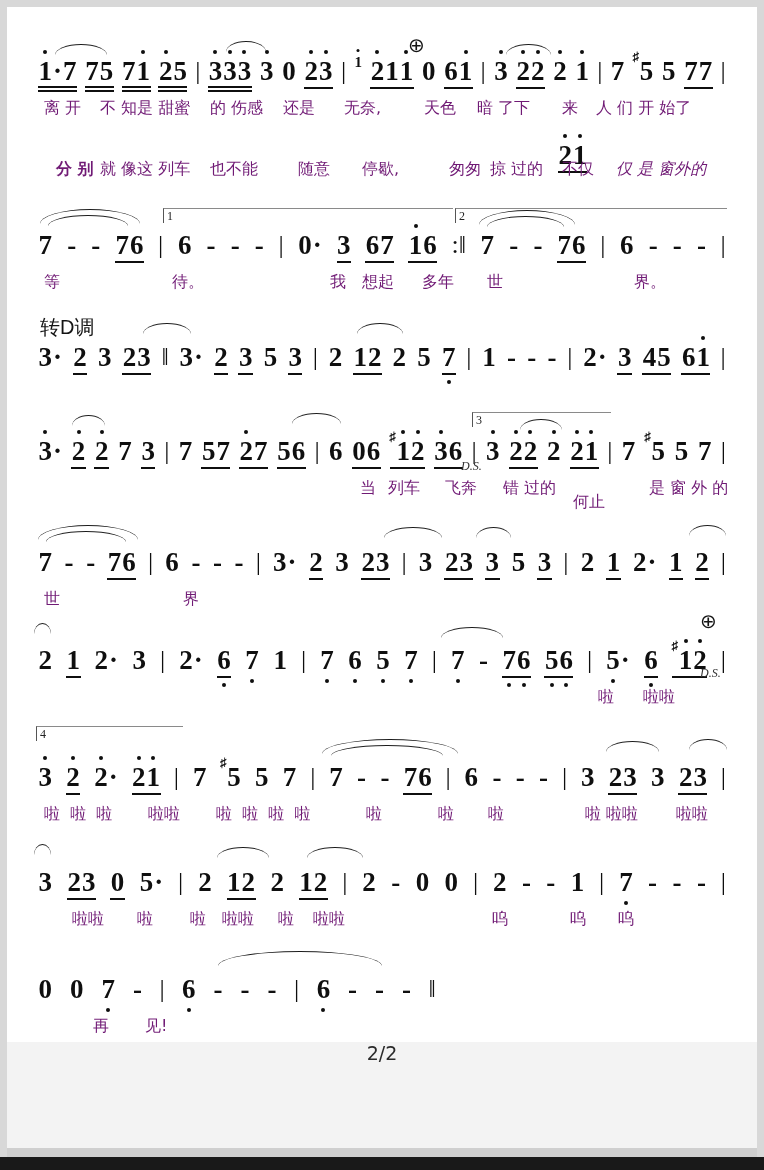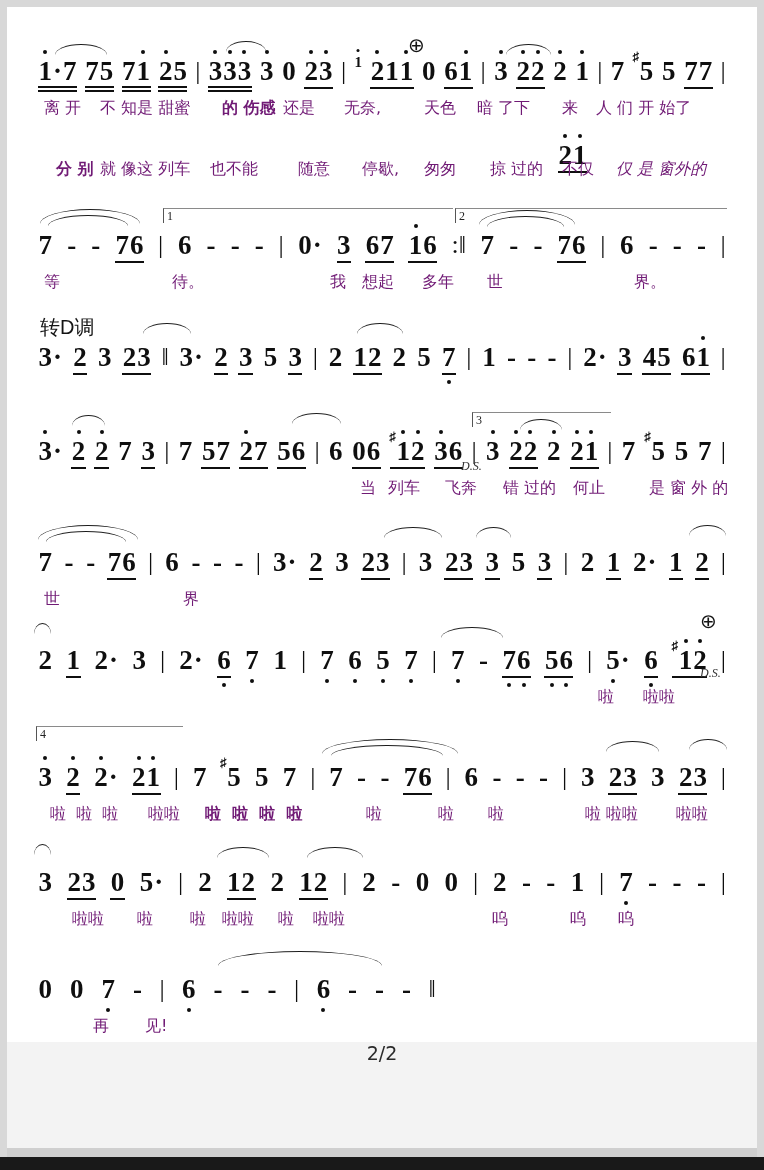--- a/index.html
+++ b/index.html
@@ -125,21 +125,21 @@
           <span class="n">5</span>
         </span>
         <span class="tok u1">
           <span class="n">7</span>
           <span class="n">7</span>
         </span>
         <span class="tok bar">|</span>
       </div>
       <div class="lyric" style="left: 6px;">离 开</div>
       <div class="lyric" style="left: 62px;">不 知是 甜蜜</div>
-      <div class="lyric" style="left: 184px; font-weight: bold;">的 伤感</div>
+      <div class="lyric" style="left: 172px;">的 伤感</div>
       <div class="lyric" style="left: 245px;">还是</div>
       <div class="lyric" style="left: 306px;">无奈,</div>
       <div class="lyric" style="left: 386px;">天色</div>
       <div class="lyric" style="left: 439px;">暗 了下</div>
       <div class="lyric" style="left: 524px;">来</div>
       <div class="lyric" style="left: 558px;">人 们 开 始了</div>
     </div>
     <div class="system" style="top: 128px; left: 558px; width: 48px;">
       <div class="notes">
         <span class="tok u1">
@@ -148,21 +148,21 @@
         </span>
       </div>
     </div>
     <div class="system" style="top: 105px; left: 38px; right: 38px;">
       <div class="notes"></div>
       <div class="lyric" style="left: 18px; font-weight: bold;">分 别</div>
       <div class="lyric" style="left: 62px;">就 像这 列车</div>
       <div class="lyric" style="left: 172px;">也不能</div>
       <div class="lyric" style="left: 260px; text-align: center;">随意</div>
       <div class="lyric" style="left: 324px;">停歇,</div>
-      <div class="lyric" style="left: 386px;">匆匆</div>
+      <div class="lyric" style="left: 411px;">匆匆</div>
       <div class="lyric" style="left: 452px;">掠 过的</div>
       <div class="lyric" style="left: 524px;">不仅</div>
       <div class="lyric" style="left: 578px; font-style: italic;">仅 是 窗外的</div>
     </div>
     <div class="system" style="top: 218px; left: 38px; right: 38px;">
       <div class="notes">
         <span class="tok">
           <span class="n">7</span>
         </span>
         <span class="tok">
@@ -402,21 +402,21 @@
         </span>
         <span class="tok">
           <span class="n">7</span>
         </span>
         <span class="tok bar">|</span>
       </div>
       <div class="lyric" style="left: 322px;">当</div>
       <div class="lyric" style="left: 350px;">列车</div>
       <div class="lyric" style="left: 407px;">飞奔</div>
       <div class="lyric" style="left: 465px;">错 过的</div>
-      <div class="lyric" style="left: 535px;">何止</div>
+      <div class="lyric" style="left: 535px; margin-top: 14px;">何止</div>
       <div class="lyric" style="left: 599px; margin-left: 12px;">是 窗 外 的</div>
     </div>
     <div class="system" style="top: 535px; left: 38px; right: 38px;">
       <div class="notes">
         <span class="tok">
           <span class="n">7</span>
         </span>
         <span class="tok">
           <span class="n">-</span>
         </span>
@@ -636,23 +636,23 @@
         </span>
         <span class="tok">
           <span class="n">3</span>
         </span>
         <span class="tok u1">
           <span class="n">2</span>
           <span class="n">3</span>
         </span>
         <span class="tok bar">|</span>
       </div>
-      <div class="lyric" style="left: 12px;">啦  啦  啦</div>
+      <div class="lyric" style="left: 6px;">啦  啦  啦</div>
       <div class="lyric" style="left: 110px;">啦啦</div>
-      <div class="lyric" style="left: 167px; font-weight: bold;">啦  啦  啦  啦</div>
+      <div class="lyric" style="left: 178px;">啦  啦  啦  啦</div>
       <div class="lyric" style="left: 328px;">啦</div>
       <div class="lyric" style="left: 400px;">啦</div>
       <div class="lyric" style="left: 450px;">啦</div>
       <div class="lyric" style="left: 547px;">啦 啦啦</div>
       <div class="lyric" style="left: 638px;">啦啦</div>
     </div>
     <div class="system" style="top: 855px; left: 38px; right: 38px;">
       <div class="notes">
         <span class="tok">
           <span class="n">3</span>

